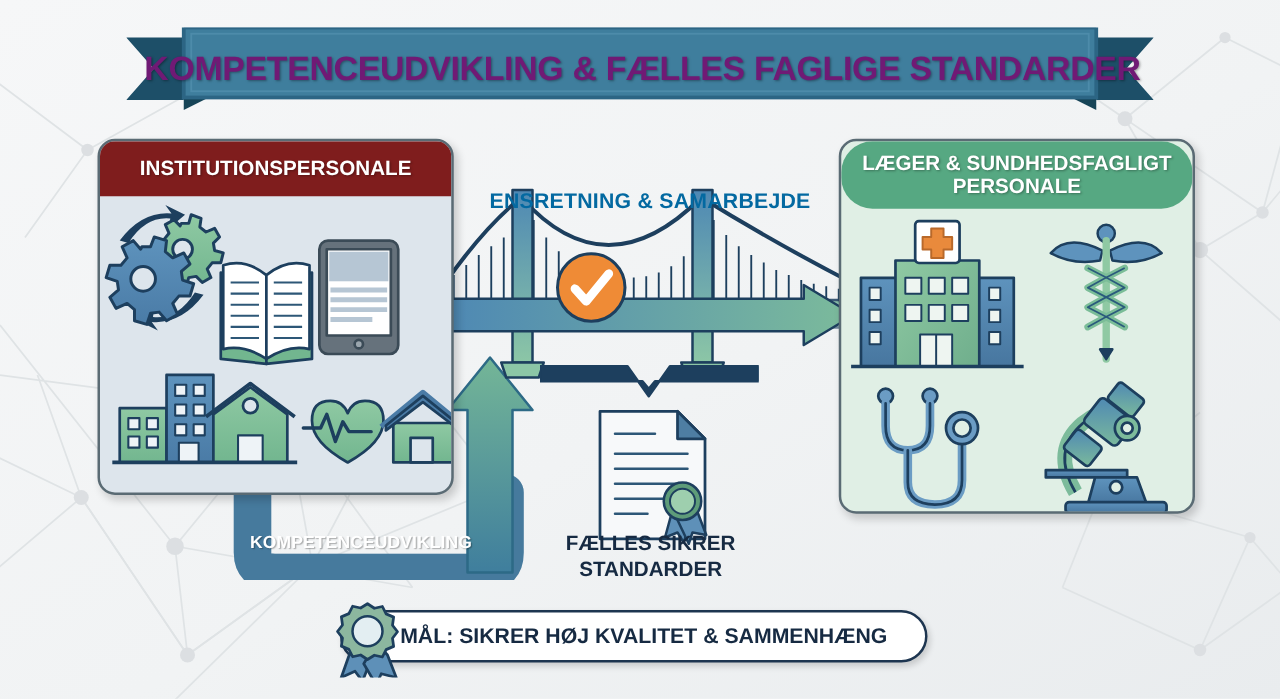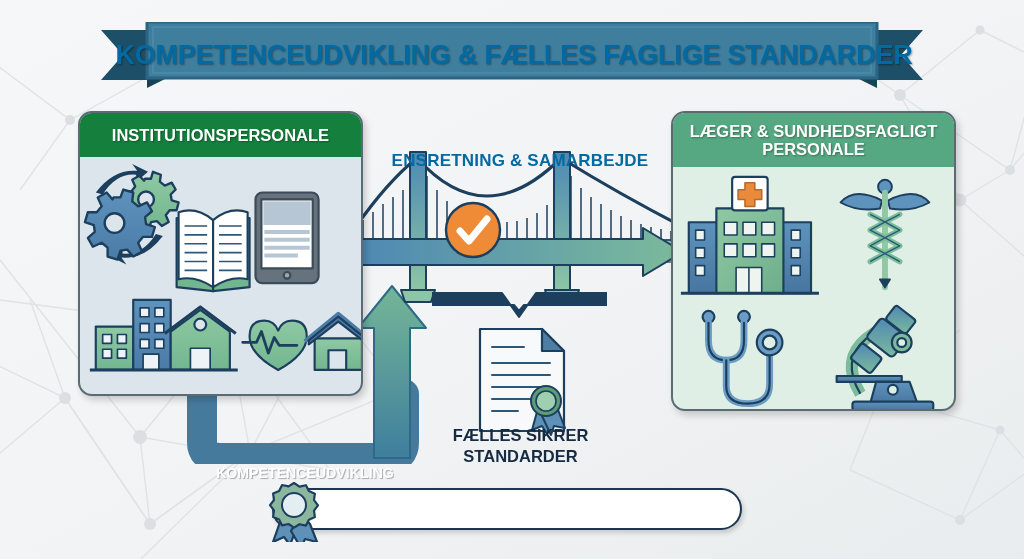--- a/index.html
+++ b/index.html
@@ -13,21 +13,21 @@
   
   #bg-network { position:absolute; inset:0; z-index:0; }
 
   
   #title-ribbon {
     position:absolute; left:101px; top:22px; width:822px; height:66px; z-index:5;
   }
   #title-ribbon .ribbon-text {
     position:absolute; left:0; top:0; width:100%; height:100%;
     display:flex; align-items:center; justify-content:center;
-    color:#0369a1; font-size:27px; font-weight:bold; letter-spacing:-0.2px;
+    color:#701a75; font-size:27px; font-weight:bold; letter-spacing:-0.2px;
     text-shadow:1px 1px 2px rgba(0,0,0,0.35);
     white-space:nowrap;
     padding-left:4px;
   }
 
   
   .panel {
     position:absolute; z-index:4;
     border-radius:14px;
     border:2px solid #5a6b74;
@@ -38,23 +38,23 @@
     display:flex; align-items:center; justify-content:center;
     text-align:center;
     color:#ffffff; font-weight:bold; font-size:16.5px;
     line-height:1.12;
     text-shadow:1px 1px 2px rgba(0,0,0,0.33);
     padding:6px 8px;
   }
   .panel-body { position:relative; width:100%; }
 
   #panel-left  { left:78px;  top:111px; width:285px; height:285px; background:#dde5ec; }
-  #panel-left .panel-header  { background:#15803d; height:44px; }
+  #panel-left .panel-header  { background:#7f1d1d; height:44px; }
   #panel-right { left:671px; top:111px; width:285px; height:300px; background:#e0efe5; }
-  #panel-right .panel-header { background:#56a882; height:54px; }
+  #panel-right .panel-header { background:#56a882; height:54px;border-radius:25px; }
 
   .icon-grid { position:absolute; inset:0; }
 
   
   #bridge-area { position:absolute; left:355px; top:140px; width:330px; height:175px; z-index:3; }
   #center-label {
     position:absolute; left:390px; top:150px; width:260px; z-index:6;
     text-align:center; color:#0369a1; font-weight:bold; font-size:17px;
     line-height:1.25; letter-spacing:.2px;
   }
@@ -63,23 +63,22 @@
   #standards-group { position:absolute; left:432px; top:285px; width:175px; height:180px; z-index:6; }
   #standards-label {
     position:absolute; left:418px; top:425px; width:205px; z-index:6;
     text-align:center; color:#162a42; font-weight:bold; font-size:16.5px; line-height:1.25;
   }
 
   
   #kompetence-loop { position:absolute; left:180px; top:282px; width:250px; height:182px; z-index:2; }
   #kompetence-label {
     position:absolute; left:200px; top:425px; width:210px; z-index:7;
-    text-align:center; color:#ffffff; font-weight:bold; font-size:14px; letter-spacing:.1px;
+    color:#ffffff; font-weight:bold; font-size:14px; letter-spacing:.1px;
     text-shadow:1px 1px 1px rgba(0,0,0,0.30);
-    margin-top:40px;
   }
 
   
   #goal-bar {
     position:absolute; left:272px; top:488px; width:470px; height:42px; z-index:6;
     background:#ffffff; border:2px solid #1d3550; border-radius:21px;
     box-shadow:2px 3px 5px rgba(0,0,0,0.16);
     display:flex; align-items:center;
   }
   #goal-text {
@@ -412,13 +411,14 @@
 </svg>
 <div id="standards-label">FÆLLES SIKRER STANDARDER</div>
 
 <div id="goal-bar">
   <svg id="goal-rosette" viewBox="0 0 62 62">
     <path d="M22 34 l-7 11 l-6 17 l11 -5 l6 8 l7 -18 Z" fill="#5e90b8" stroke="#1d3f5e" stroke-width="2.2" stroke-linejoin="round"></path>
     <path d="M37 34 l9 10 l7 18 l-12 -3 l-4 9 l-10 -17 Z" fill="#5e90b8" stroke="#1d3f5e" stroke-width="2.2" stroke-linejoin="round"></path>
     <path d="M30 3 l5.5 3.6 l6.4 -1.4 l3 5.9 l6 2.6 l-0.9 6.5 l4 5.2 l-4 5.2 l0.9 6.5 l-6 2.6 l-3 5.9 l-6.4 -1.4 L30 47.6 l-5.5 -3.6 l-6.4 1.4 l-3 -5.9 l-6 -2.6 l0.9 -6.5 l-4 -5.2 l4 -5.2 l-0.9 -6.5 l6 -2.6 l3 -5.9 l6.4 1.4 Z" fill="#8cb79f" stroke="#1d3f5e" stroke-width="2.2" stroke-linejoin="round"></path>
     <circle cx="30" cy="25" r="12" fill="#e3eef2" stroke="#1d3f5e" stroke-width="2"></circle>
   </svg>
+  <div id="goal-text">MÅL: SIKRER HØJ KVALITET &amp; SAMMENHÆNG</div>
 </div>
 
 </body></html>

